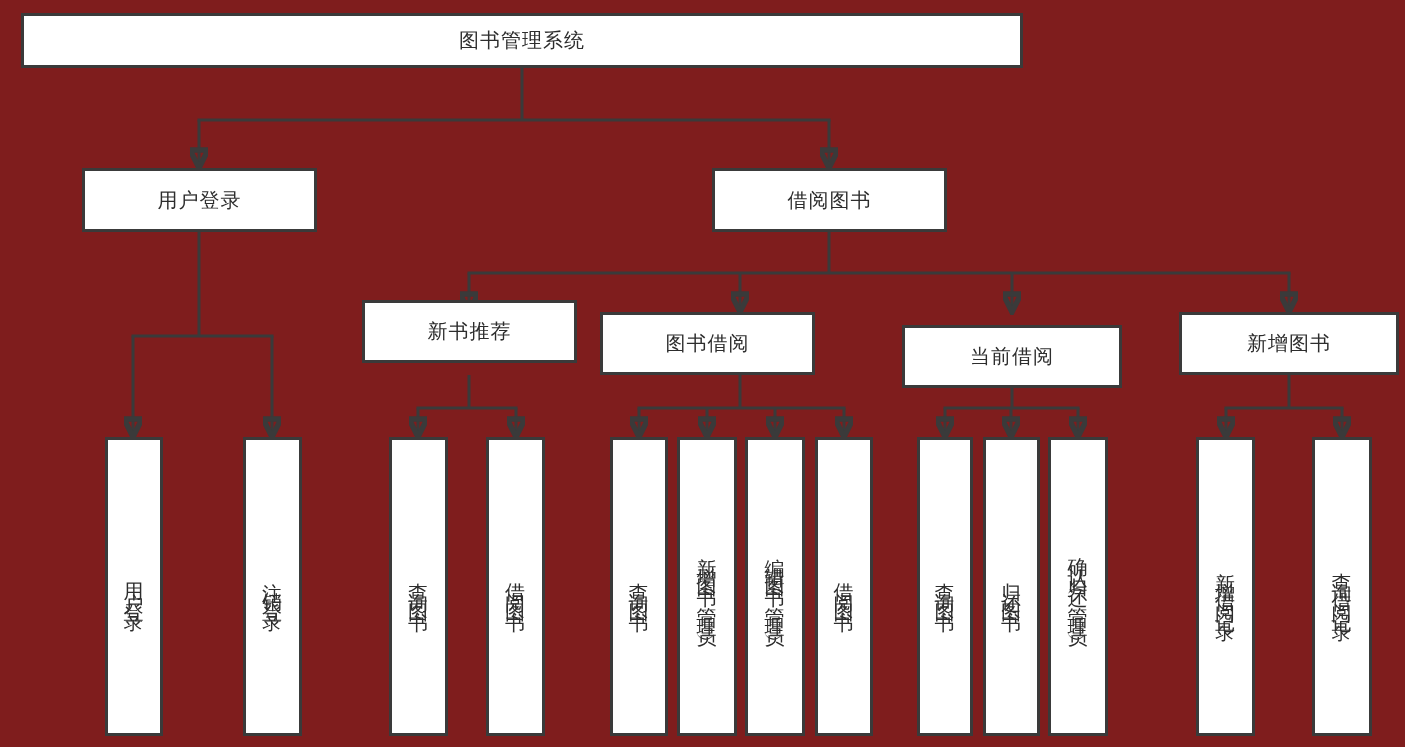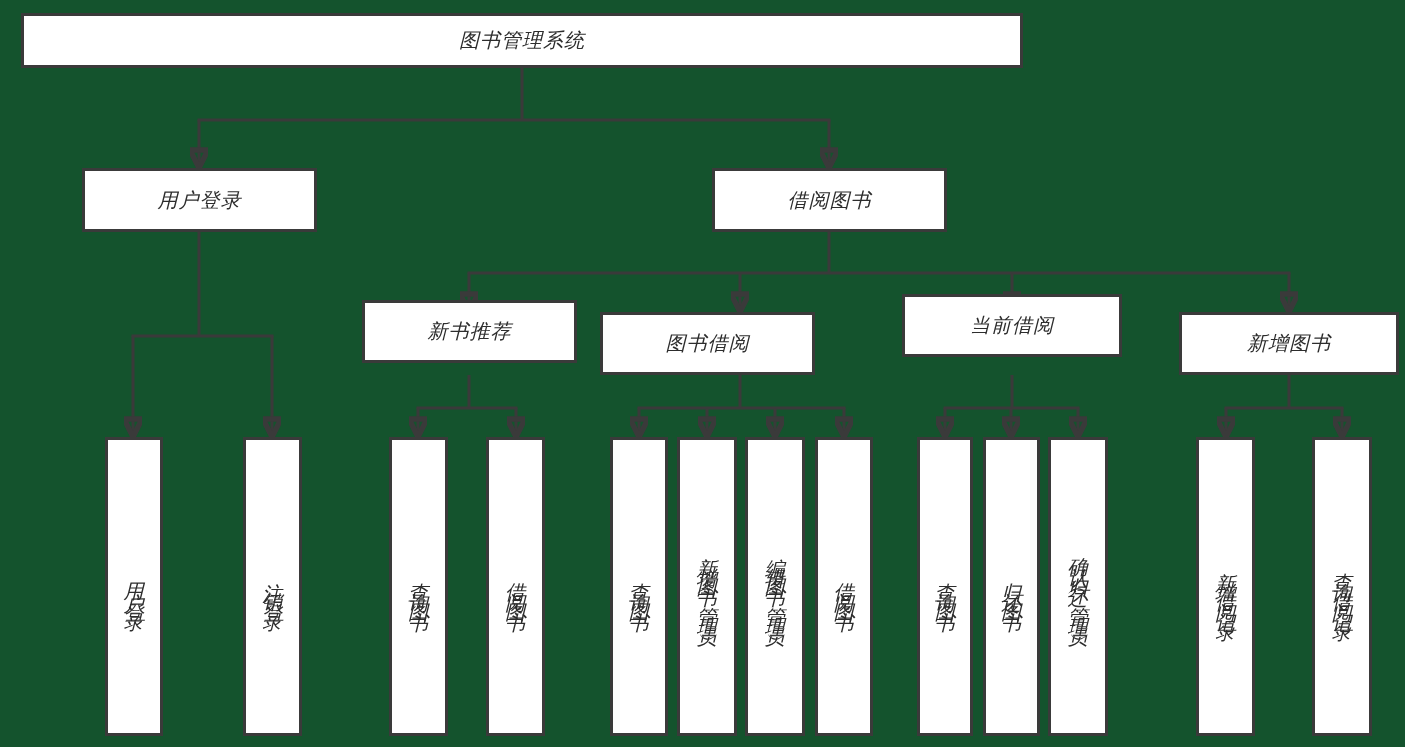--- a/index.html
+++ b/index.html
@@ -3,23 +3,22 @@
 <meta charset="utf-8">
 <style>
   * { margin: 0; padding: 0; box-sizing: border-box; }
   html, body { background: #ffffff; }
   body { font-family: "Liberation Sans", sans-serif; }
 
   .canvas {
     position: relative;
     width: 1405px;
     height: 747px;
-    background: #14532d;
+    background: #7f1d1d;
     overflow: hidden;
-    font-style: italic;
   }
 
   .connectors {
     position: absolute;
     left: 0; top: 0;
     width: 1405px; height: 747px;
     pointer-events: none;
   }
   .connectors path { stroke: #3a3a3a; stroke-width: 3; fill: none; }
 
@@ -119,21 +118,21 @@
   <div class="node h" style="left:712px; top:168px; width:235px; height:64px">
     <span>借阅图书</span>
   </div>
 
   <div class="node h" style="left:362px; top:300px; width:215px; height:63px">
     <span>新书推荐</span>
   </div>
   <div class="node h" style="left:600px; top:312px; width:215px; height:63px">
     <span>图书借阅</span>
   </div>
-  <div class="node h" style="left:902px; top:294px; width:220px; height:63px">
+  <div class="node h" style="left:902px; top:325px; width:220px; height:63px">
     <span>当前借阅</span>
   </div>
   <div class="node h" style="left:1179px; top:312px; width:220px; height:63px">
     <span>新增图书</span>
   </div>
 
   <div class="node leaf" style="left:105px; top:437px; width:58px; height:299px">
     <span>用户登录</span>
   </div>
   <div class="node leaf" style="left:243px; top:437px; width:59px; height:299px">

